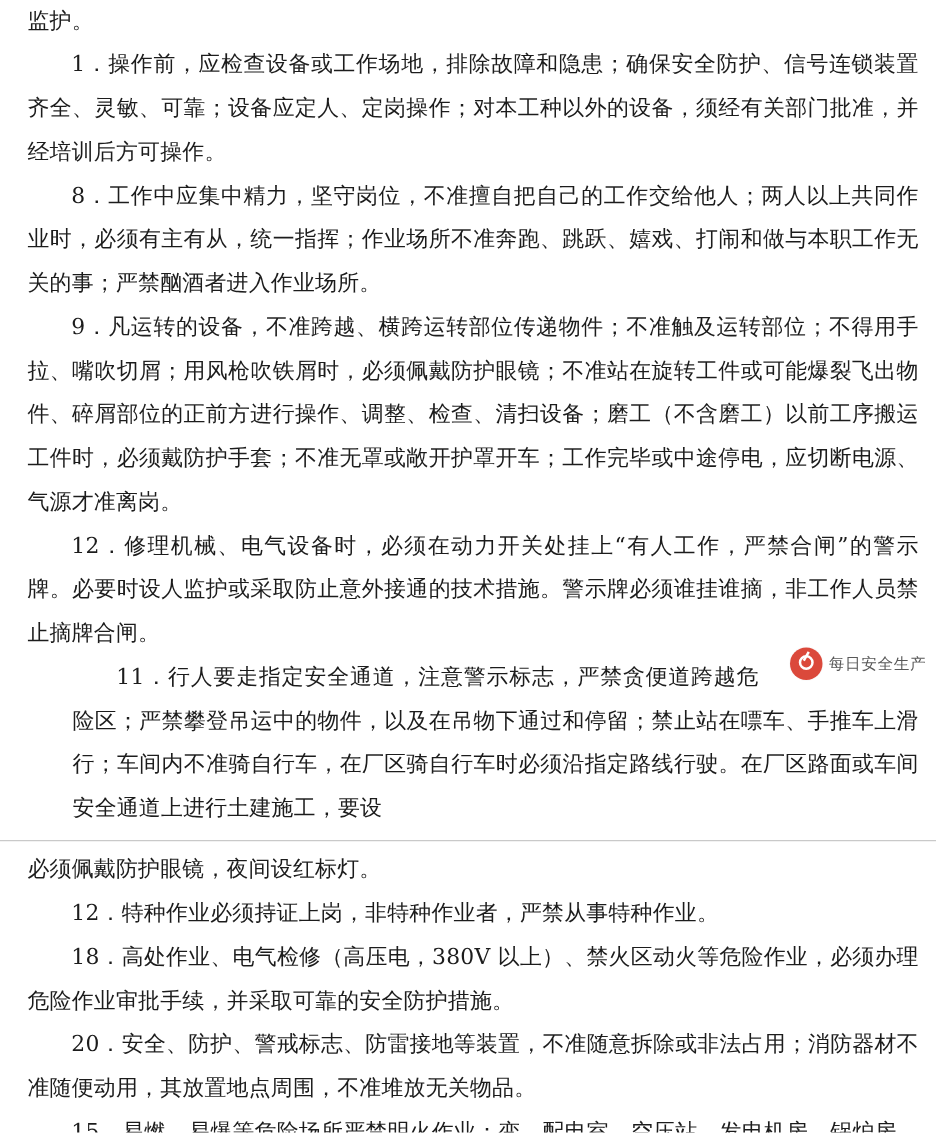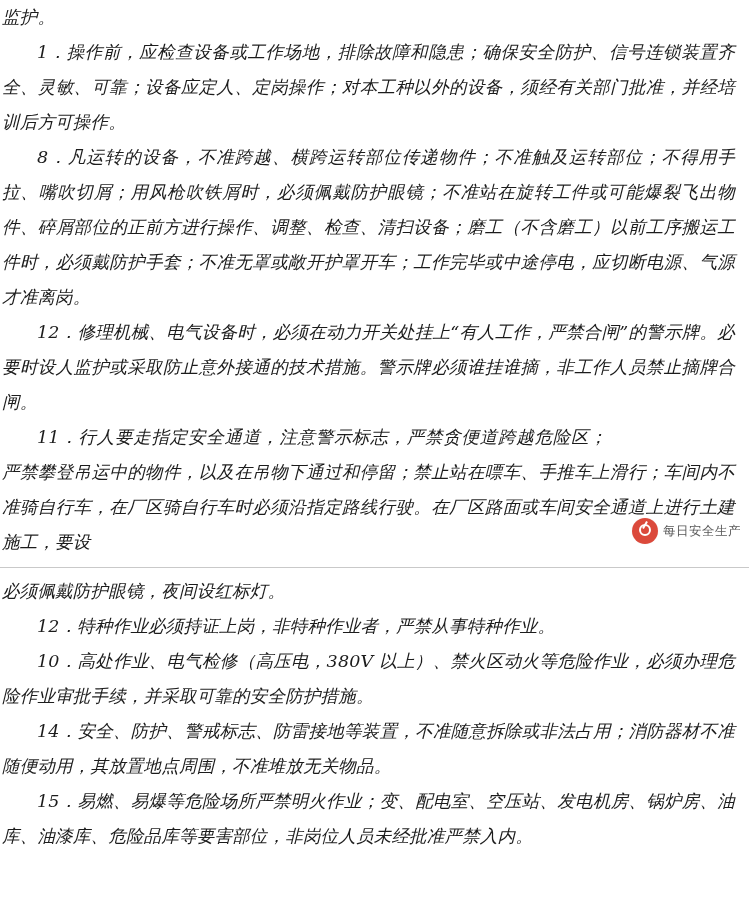--- a/index.html
+++ b/index.html
@@ -15,23 +15,22 @@
     overflow: hidden;
     position: relative;
   }
   .page {
     position: relative;
     width: 749px;
     height: 906px;
     box-sizing: border-box;
   }
   .section {
-    padding: 0 14px 0 2px;
+    padding: 0 14px 0 22px;
     box-sizing: border-box;
-    font-style: italic;
   }
   .para {
     font-size: 17.5px;
     line-height: 35px;
     text-align: justify;
     text-justify: inter-ideograph;
     margin: 0;
     letter-spacing: 0.2px;
     color: #1c1c1c;
   }
@@ -89,54 +88,56 @@
   }
   .wm-text {
     font-size: 12.5px;
     color: #4a4a4a;
     font-family: "DejaVu Sans", "Liberation Sans", sans-serif;
     letter-spacing: 0.5px;
     white-space: nowrap;
   }
   .para-wrap {
     position: relative;
+    margin-left: 36px;
   }
   
   .float-badge-space {
     float: right;
     width: 128px;
     height: 34px;
     shape-outside: margin-box;
   }
 </style>
 </head>
 <body>
 
 <div class="page">
 
   <div class="section section-top">
     <p class="para">监护。</p>
     <p class="para indent">1．操作前，应检查设备或工作场地，排除故障和隐患；确保安全防护、信号连锁装置齐全、灵敏、可靠；设备应定人、定岗操作；对本工种以外的设备，须经有关部门批准，并经培训后方可操作。</p>
-    <p class="para indent">8．凡运转的设备，不准跨越、横跨运转部位传递物件；不准触及运转部位；不得用手拉、嘴吹切屑；用风枪吹铁屑时，必须佩戴防护眼镜；不准站在旋转工件或可能爆裂飞出物件、碎屑部位的正前方进行操作、调整、检查、清扫设备；磨工（不含磨工）以前工序搬运工件时，必须戴防护手套；不准无罩或敞开护罩开车；工作完毕或中途停电，应切断电源、气源才准离岗。</p>
+    <p class="para indent">8．工作中应集中精力，坚守岗位，不准擅自把自己的工作交给他人；两人以上共同作业时，必须有主有从，统一指挥；作业场所不准奔跑、跳跃、嬉戏、打闹和做与本职工作无关的事；严禁酗酒者进入作业场所。</p>
+    <p class="para indent">9．凡运转的设备，不准跨越、横跨运转部位传递物件；不准触及运转部位；不得用手拉、嘴吹切屑；用风枪吹铁屑时，必须佩戴防护眼镜；不准站在旋转工件或可能爆裂飞出物件、碎屑部位的正前方进行操作、调整、检查、清扫设备；磨工（不含磨工）以前工序搬运工件时，必须戴防护手套；不准无罩或敞开护罩开车；工作完毕或中途停电，应切断电源、气源才准离岗。</p>
     <p class="para indent">12．修理机械、电气设备时，必须在动力开关处挂上“有人工作，严禁合闸”的警示牌。必要时设人监护或采取防止意外接通的技术措施。警示牌必须谁挂谁摘，非工作人员禁止摘牌合闸。</p>
     <div class="para-wrap">
       <div class="float-badge-space"></div>
       <p class="para indent">11．行人要走指定安全通道，注意警示标志，严禁贪便道跨越危险区；严禁攀登吊运中的物件，以及在吊物下通过和停留；禁止站在嘌车、手推车上滑行；车间内不准骑自行车，在厂区骑自行车时必须沿指定路线行驶。在厂区路面或车间安全通道上进行土建施工，要设</p>
     </div>
   </div>
 
   <div class="wm">
     <span class="wm-circle"></span>
     <span class="wm-text">每日安全生产</span>
   </div>
 
   <div class="divider"></div>
 
   <div class="section">
     <p class="para">必须佩戴防护眼镜，夜间设红标灯。</p>
     <p class="para indent">12．特种作业必须持证上岗，非特种作业者，严禁从事特种作业。</p>
-    <p class="para indent">10．高处作业、电气检修（高压电，380V 以上）、禁火区动火等危险作业，必须办理危险作业审批手续，并采取可靠的安全防护措施。</p>
-    <p class="para indent">14．安全、防护、警戒标志、防雷接地等装置，不准随意拆除或非法占用；消防器材不准随便动用，其放置地点周围，不准堆放无关物品。</p>
+    <p class="para indent">18．高处作业、电气检修（高压电，380V 以上）、禁火区动火等危险作业，必须办理危险作业审批手续，并采取可靠的安全防护措施。</p>
+    <p class="para indent">20．安全、防护、警戒标志、防雷接地等装置，不准随意拆除或非法占用；消防器材不准随便动用，其放置地点周围，不准堆放无关物品。</p>
     <p class="para indent">15．易燃、易爆等危险场所严禁明火作业；变、配电室、空压站、发电机房、锅炉房、油库、油漆库、危险品库等要害部位，非岗位人员未经批准严禁入内。</p>
 
   </div>
 
 </div>
 
 </body></html>

